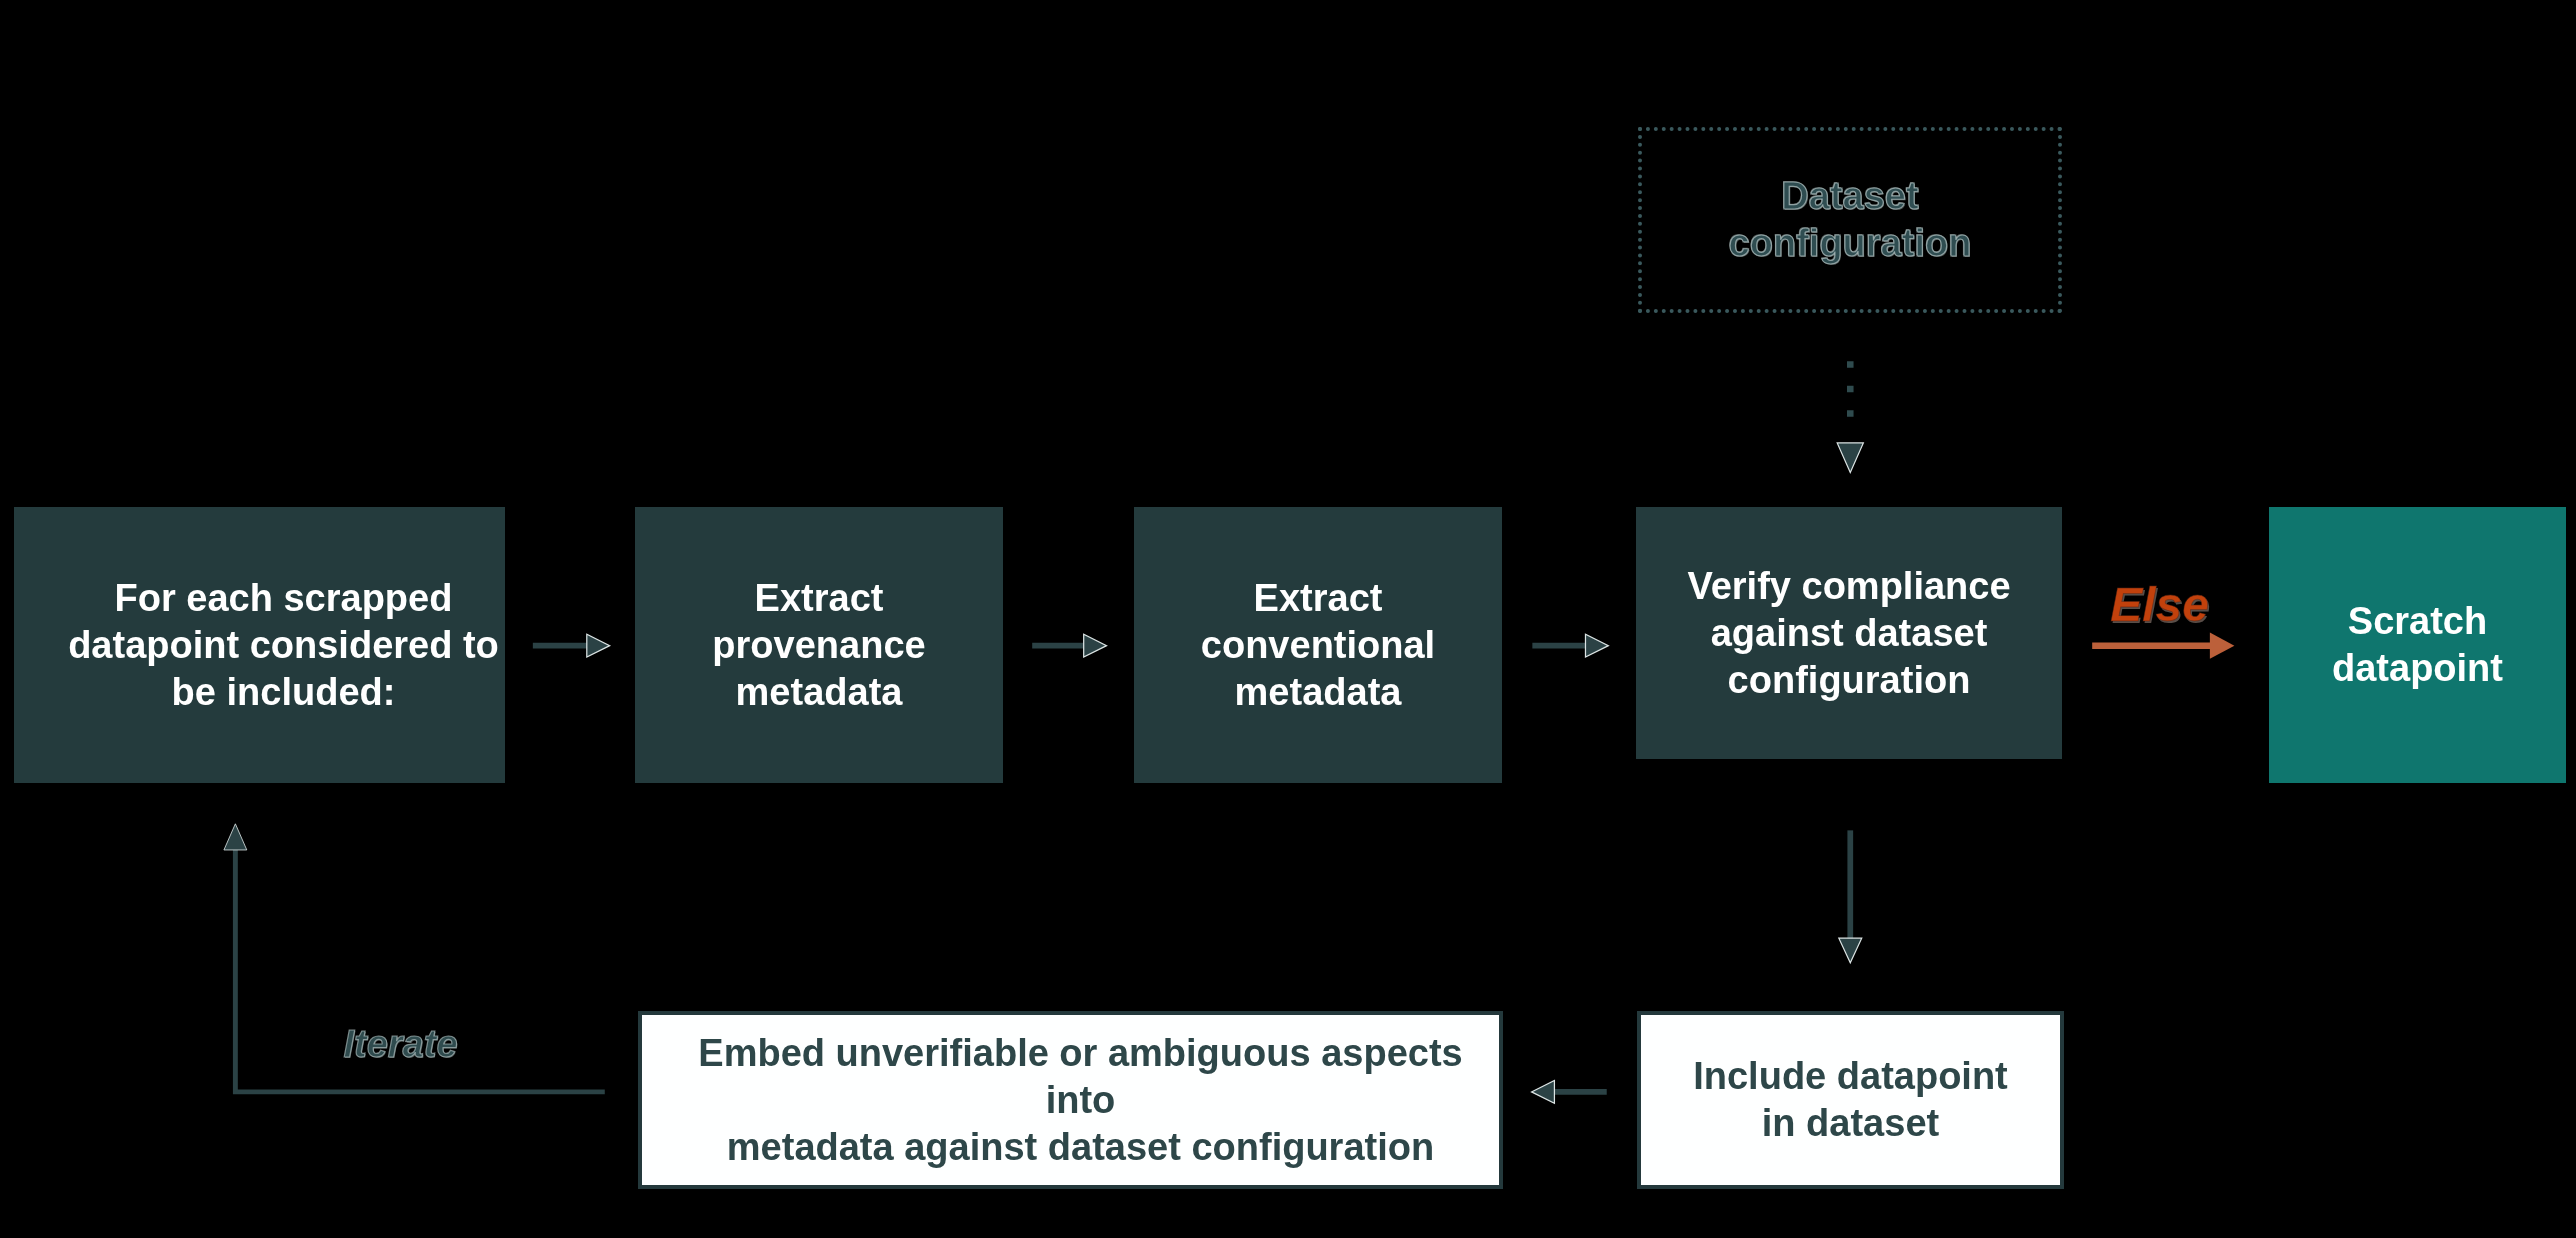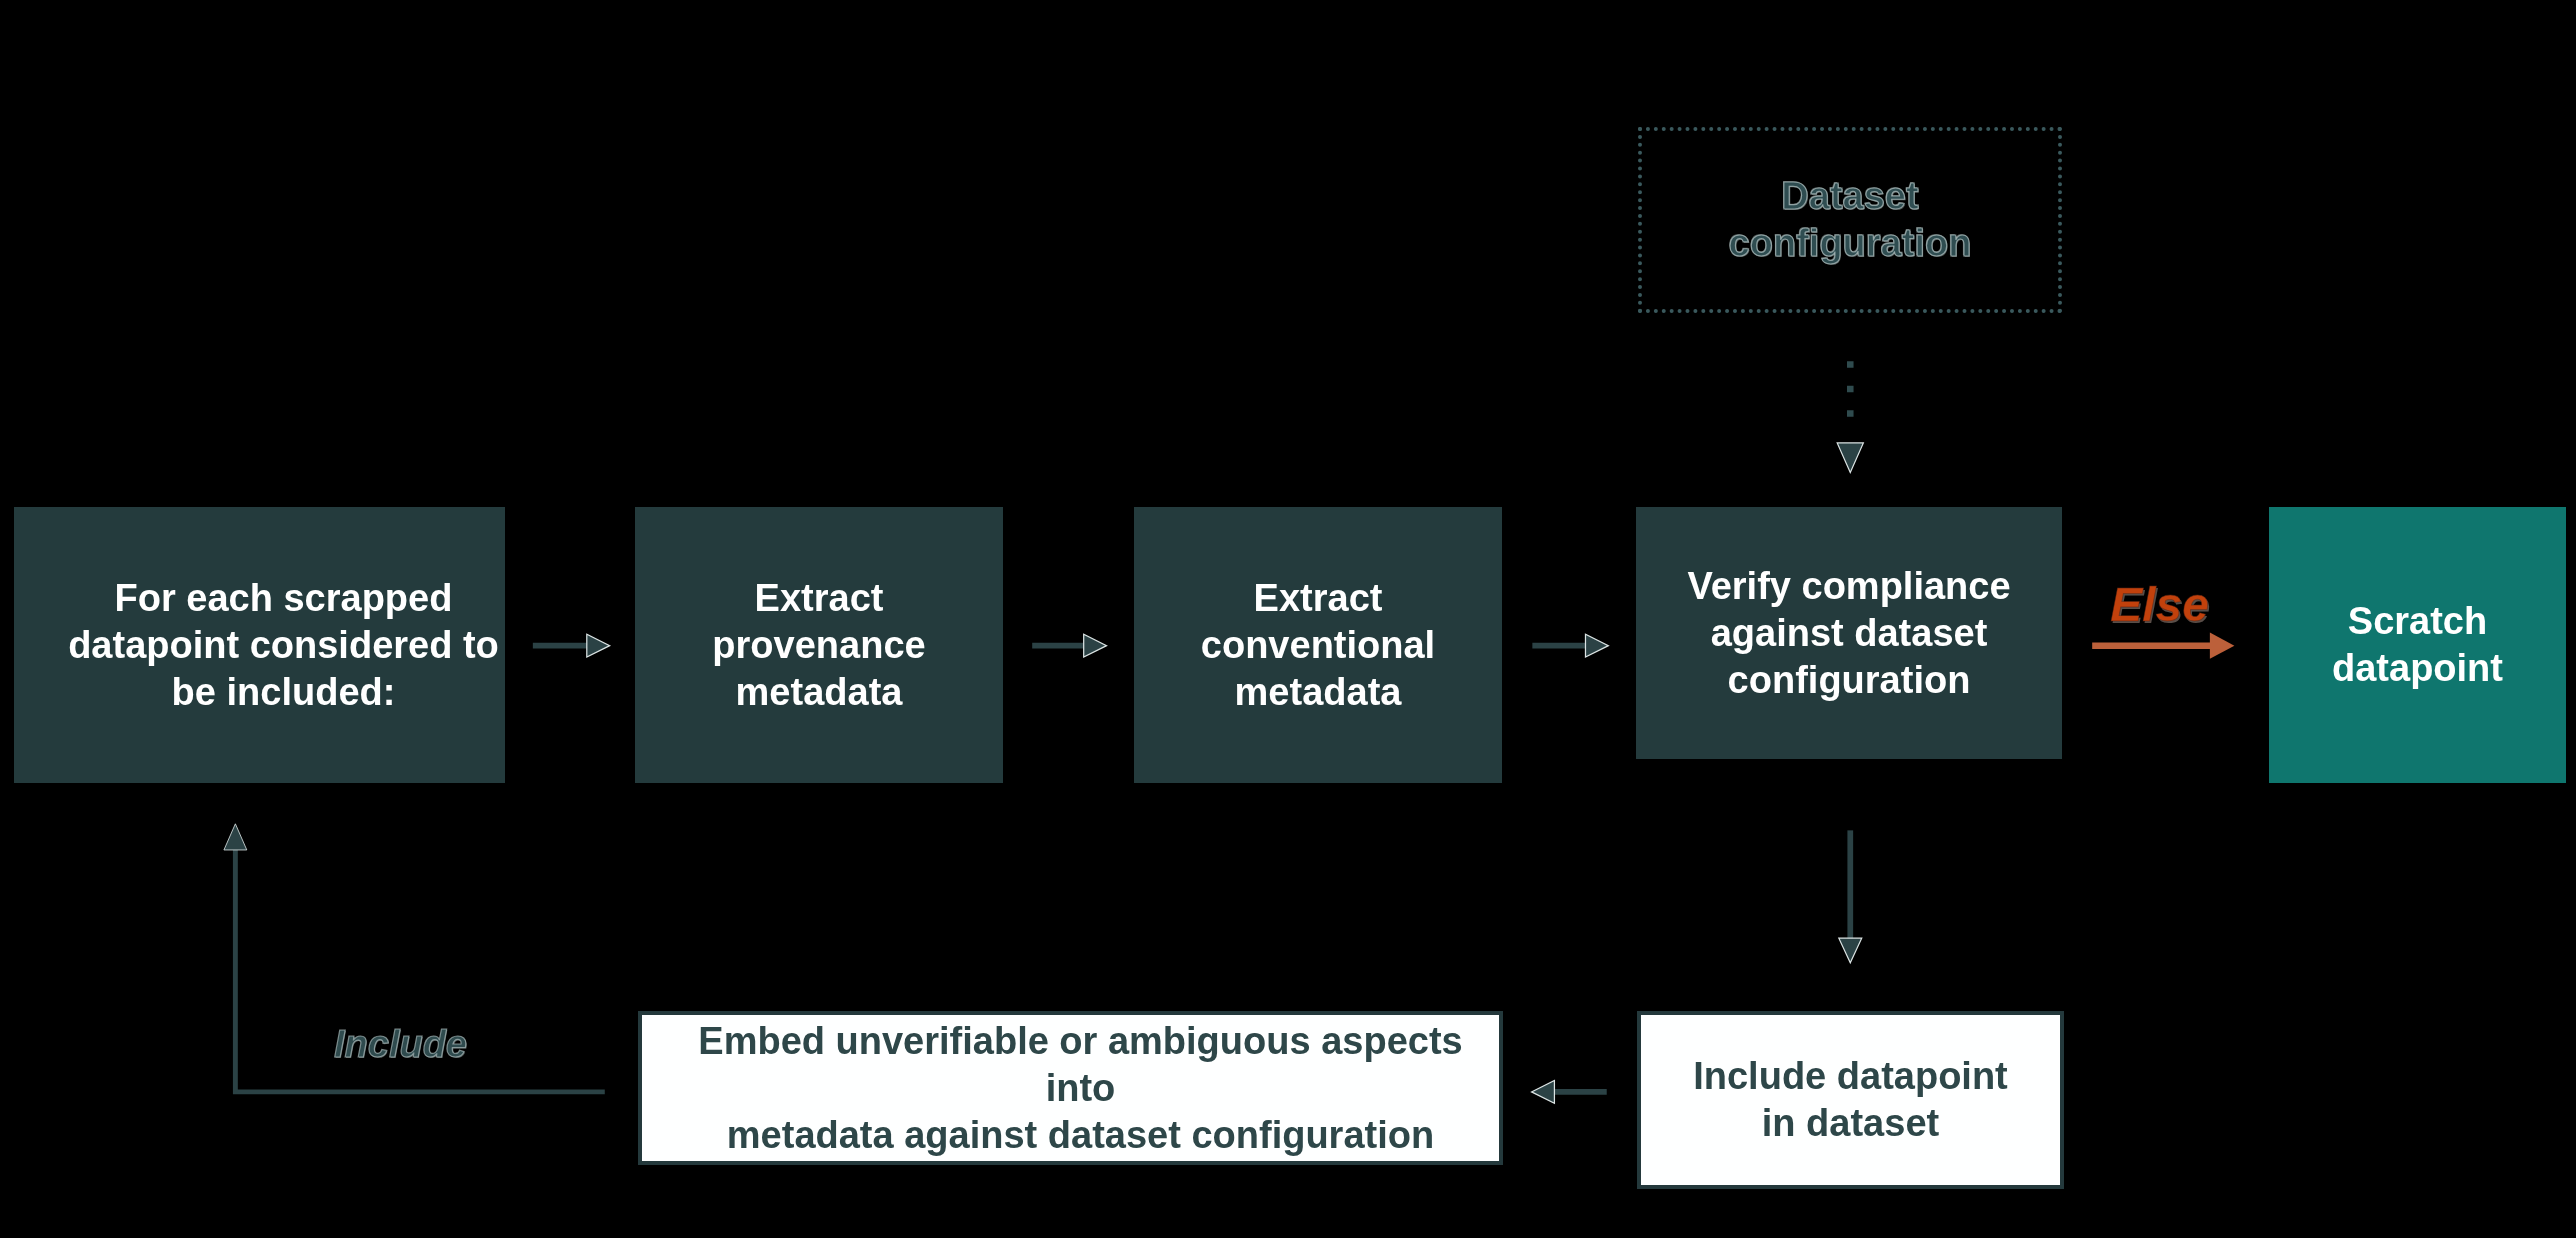--- a/index.html
+++ b/index.html
@@ -56,21 +56,21 @@
   }
 
   
   .n-config  { left: 1638px; top: 127px;  width: 424px;  height: 186px; }
   .n-foreach { left: 14px;   top: 507px;  width: 491px;  height: 276px; padding-left: 48px; }
   .n-prov    { left: 635px;  top: 507px;  width: 368px;  height: 276px; }
   .n-conv    { left: 1134px; top: 507px;  width: 368px;  height: 276px; }
   .n-verify  { left: 1636px; top: 507px;  width: 426px;  height: 252px; }
   .n-scratch { left: 2261px; top: 507px;  width: 297px;  height: 276px; }
   .n-include { left: 1637px; top: 1011px; width: 427px;  height: 178px; align-items: center; }
-  .n-embed   { left: 638px;  top: 1011px; width: 865px; height: 154px; padding-left: 20px; }
+  .n-embed   { left: 638px;  top: 1011px; width: 865px; height: 178px; padding-left: 20px; }
 </style>
 </head>
 <body>
 
 <div class="canvas">
 
   <svg class="edges" width="2576" height="1239" viewBox="0 0 3152 1516">
 
     <g>
       <line x1="652" y1="790" x2="722" y2="790" stroke="#2B4245" stroke-width="7"></line>
@@ -152,16 +152,16 @@
 in dataset</div>
   </div>
 
   <div class="node white-node n-embed">
     <div class="node-label">Embed unverifiable or ambiguous aspects into
 metadata against dataset configuration</div>
   </div>
 
   <div class="edge-label else-label">Else</div>
 
-  <div class="edge-label iterate-label">Include</div>
+  <div class="edge-label iterate-label">Iterate</div>
 
 </div>
 
 
 </body></html>

